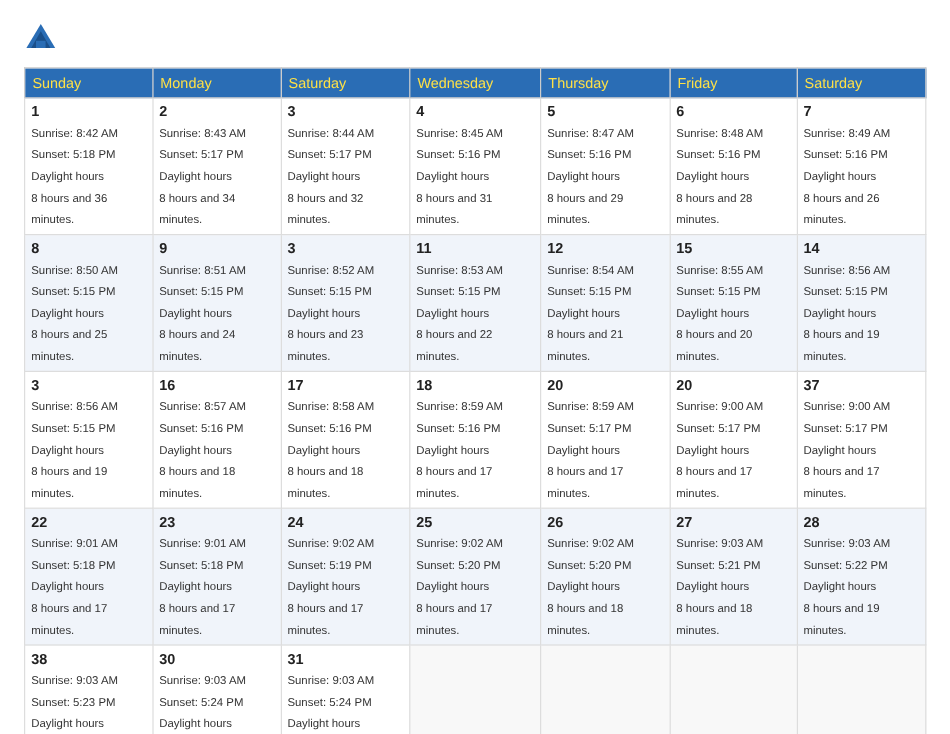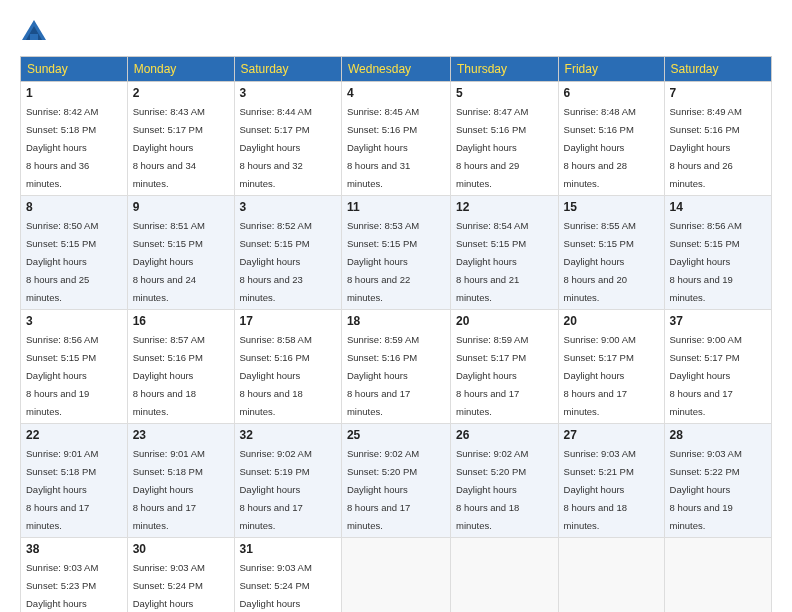--- a/index.html
+++ b/index.html
@@ -230,21 +230,21 @@
         <tr>
           <td>
         <span class="day-num">22</span>
         <span class="day-info">Sunrise: 9:01 AM<br>Sunset: 5:18 PM<br>Daylight hours<br>8 hours and 17 minutes.</span>
       </td>
           <td>
         <span class="day-num">23</span>
         <span class="day-info">Sunrise: 9:01 AM<br>Sunset: 5:18 PM<br>Daylight hours<br>8 hours and 17 minutes.</span>
       </td>
           <td>
-        <span class="day-num">32</span>
+        <span class="day-num">24</span>
         <span class="day-info">Sunrise: 9:02 AM<br>Sunset: 5:19 PM<br>Daylight hours<br>8 hours and 17 minutes.</span>
       </td>
           <td>
         <span class="day-num">25</span>
         <span class="day-info">Sunrise: 9:02 AM<br>Sunset: 5:20 PM<br>Daylight hours<br>8 hours and 17 minutes.</span>
       </td>
           <td>
         <span class="day-num">26</span>
         <span class="day-info">Sunrise: 9:02 AM<br>Sunset: 5:20 PM<br>Daylight hours<br>8 hours and 18 minutes.</span>
       </td>

